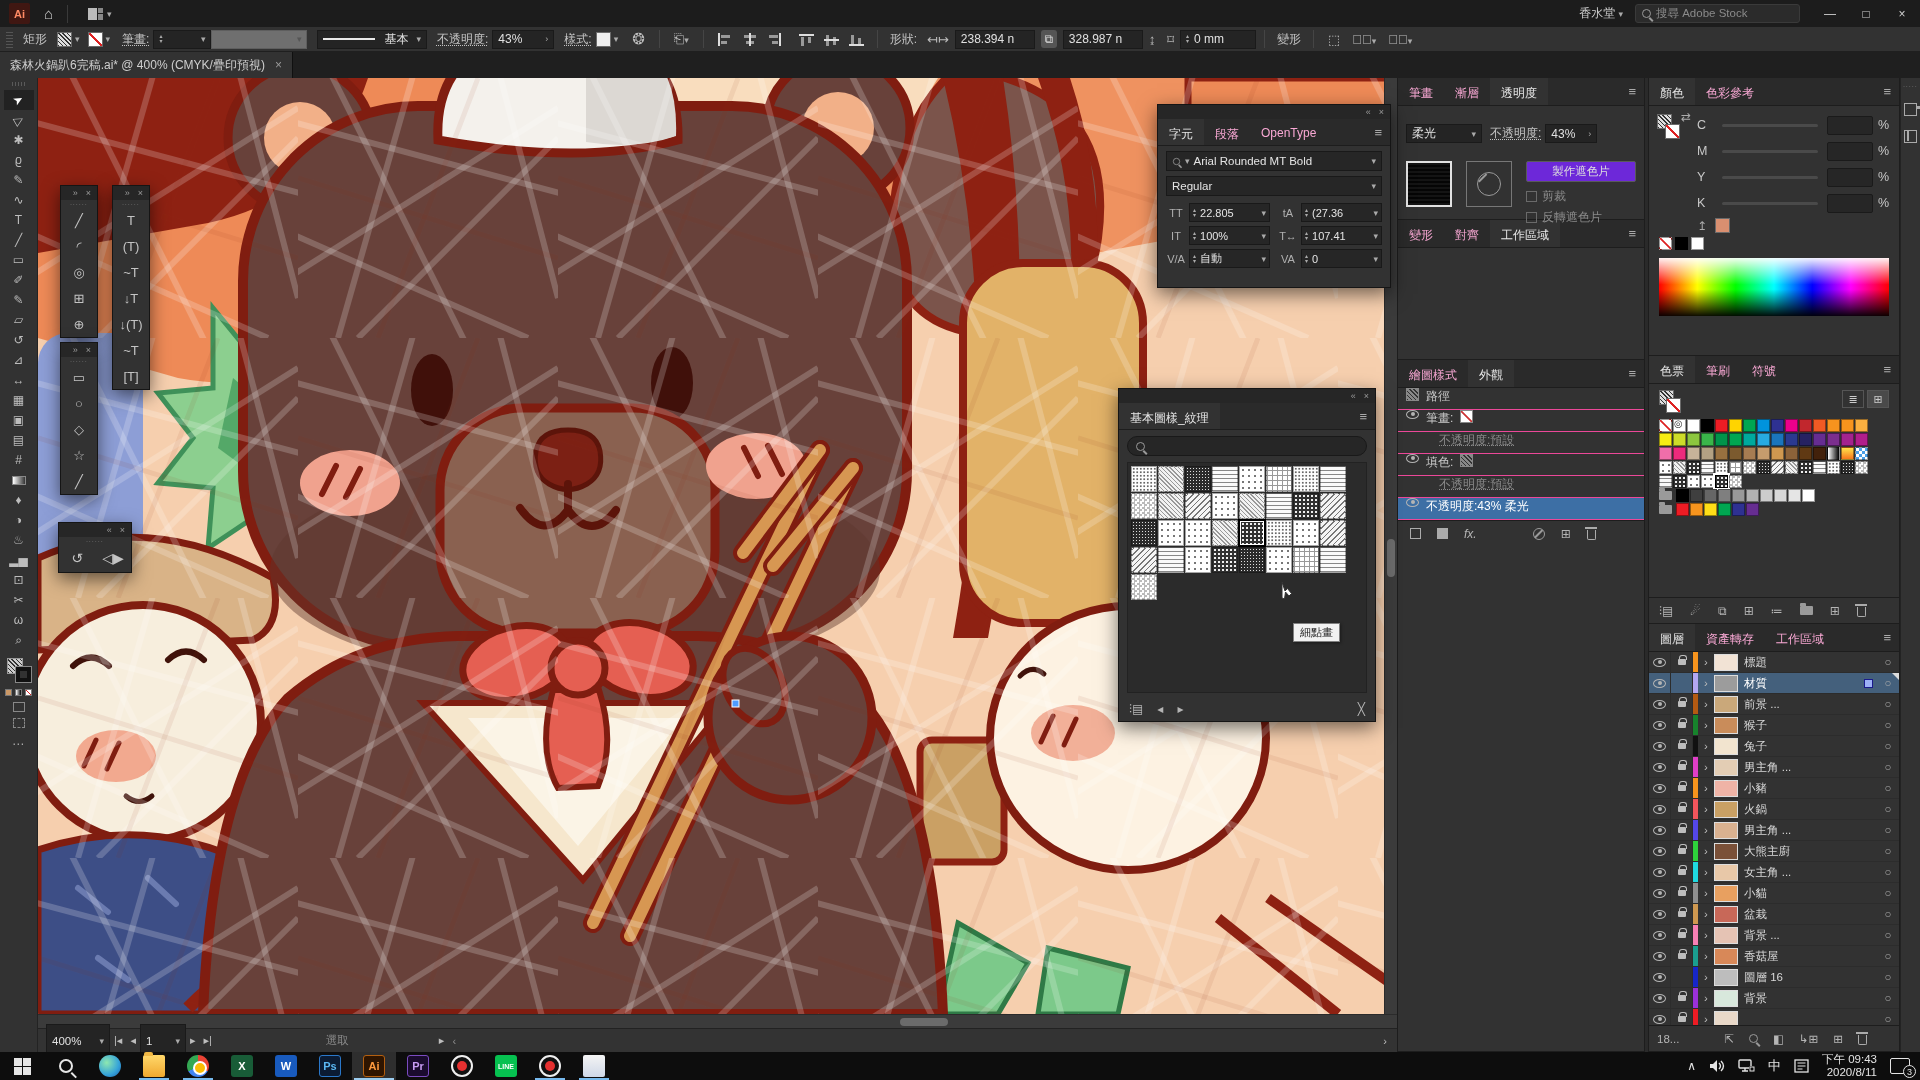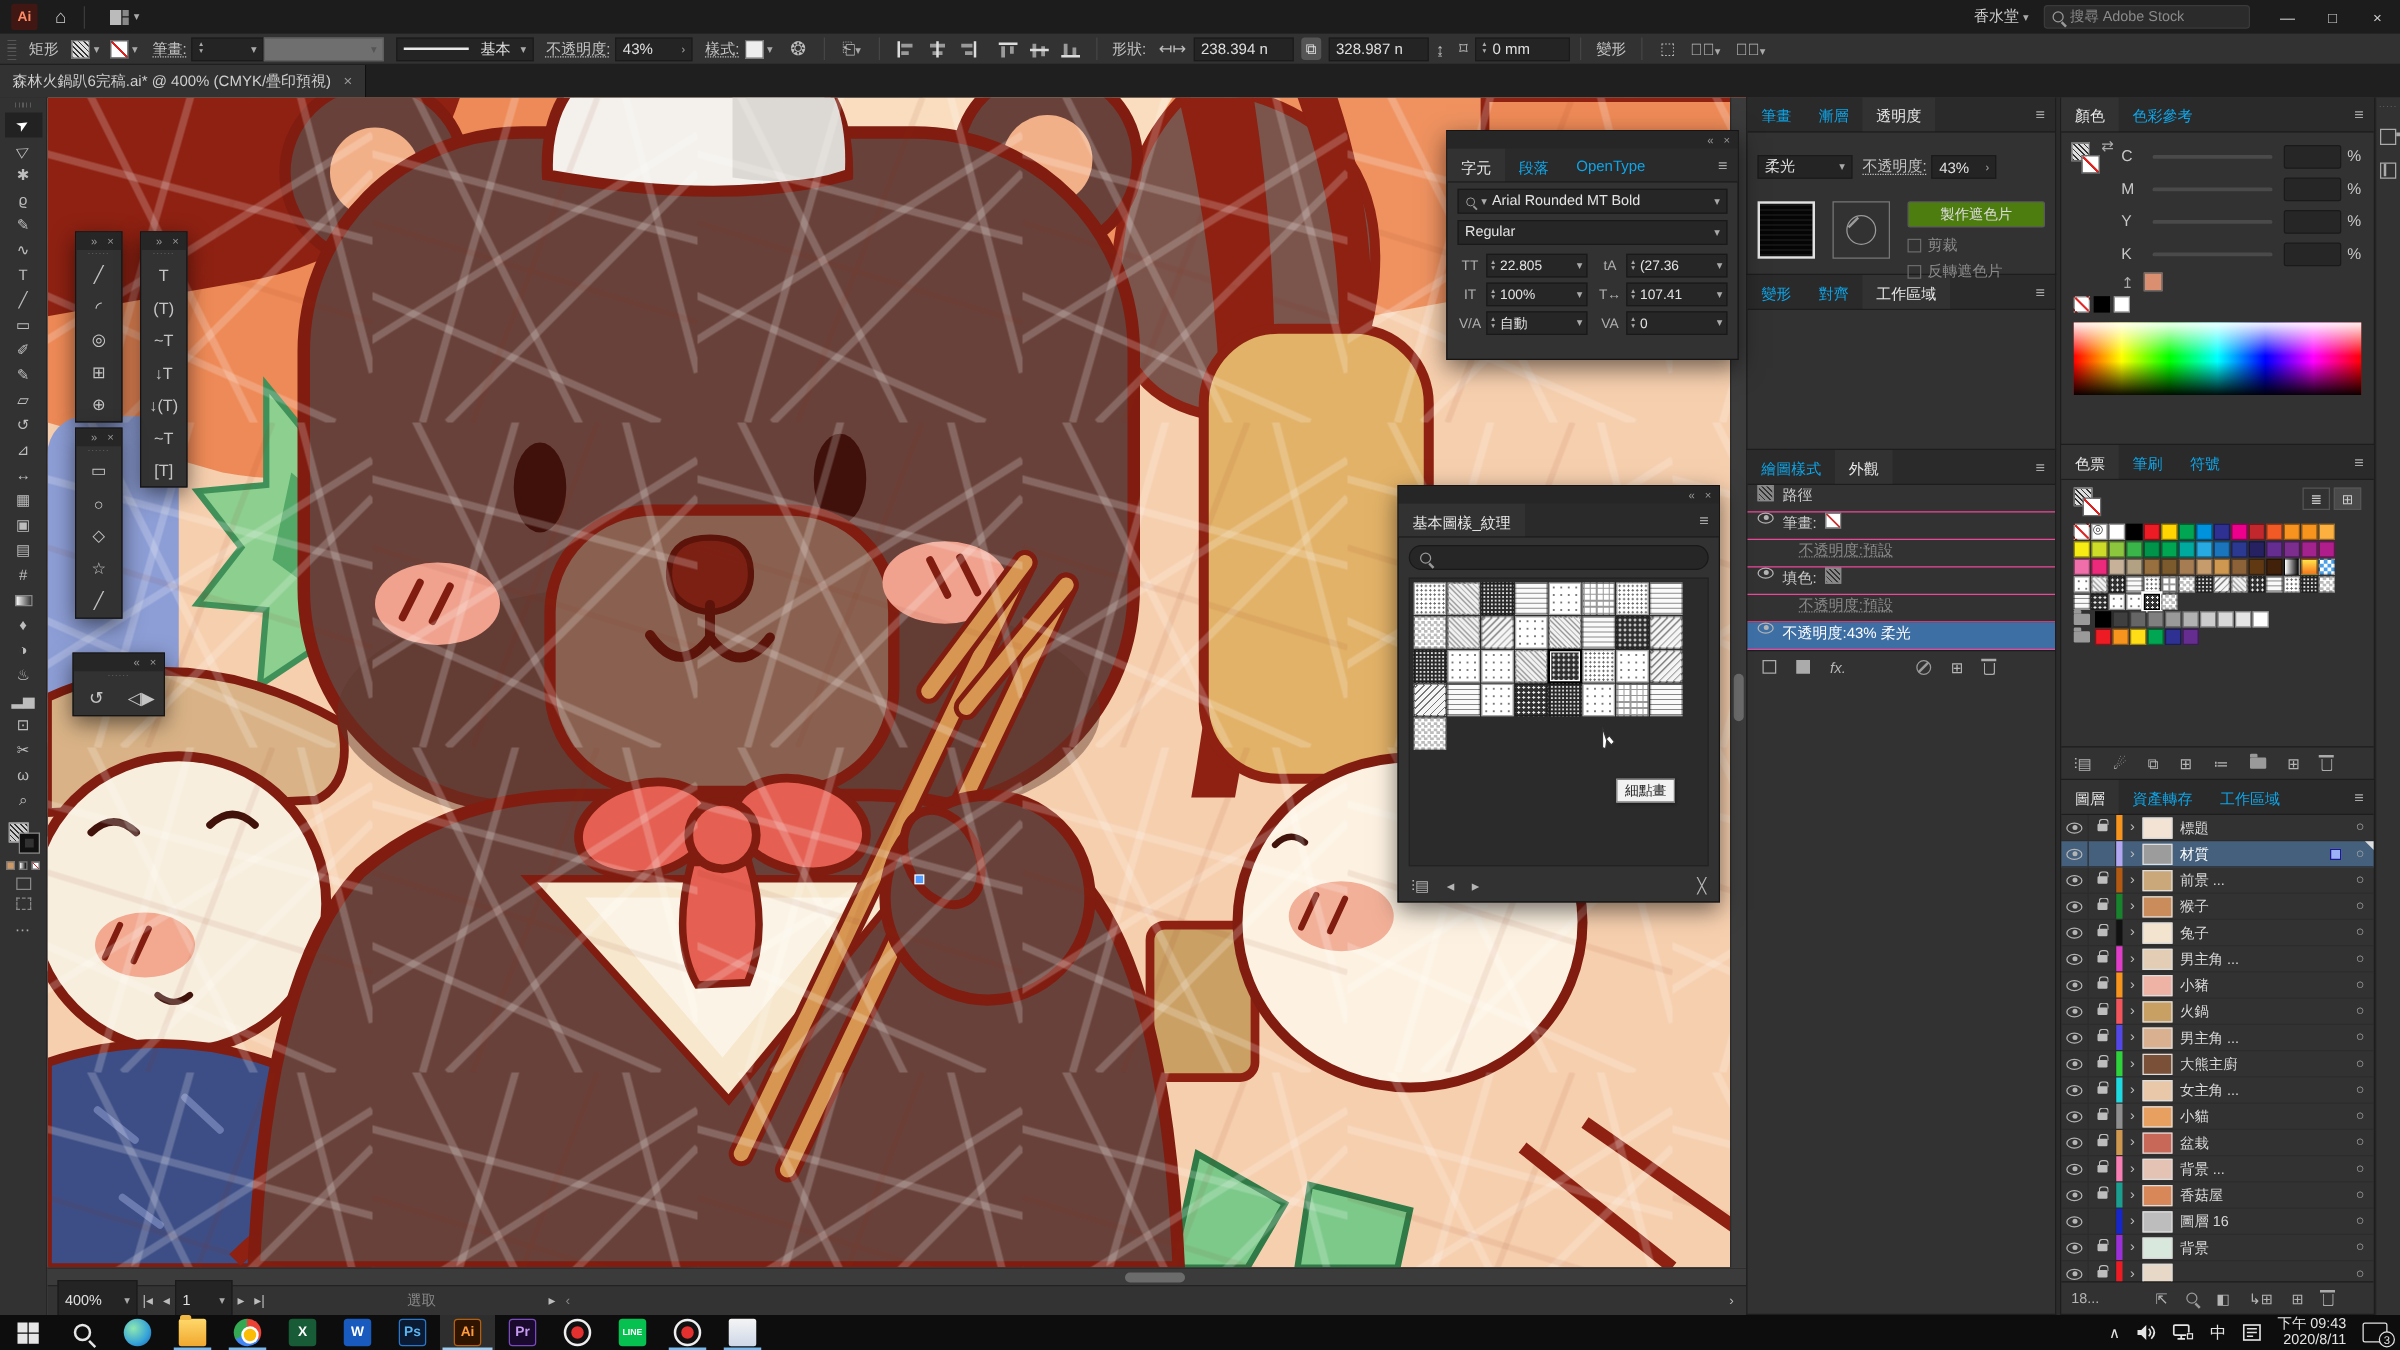--- a/index.html
+++ b/index.html
@@ -64,24 +64,24 @@
 #hscroll{position:absolute;left:0;top:936px;width:1359px;height:14px;background:#3b3b3b;border-top:1px solid #2b2b2b}
 #hthumb{position:absolute;left:862px;top:3px;width:48px;height:8px;background:#6b6b6b;border-radius:4px}
 #vscroll{position:absolute;right:0;top:0;width:13px;height:936px;background:#3b3b3b;border-left:1px solid #2b2b2b}
 #vthumb{position:absolute;left:2px;top:461px;width:8px;height:38px;background:#6b6b6b;border-radius:4px}
 #statusbar{position:absolute;left:0;top:950px;width:1359px;height:24px;background:#333;border-top:1px solid #222;display:flex;align-items:center;font-size:11.5px;color:#c4c4c4}
 #statusbar .fld{height:34px}
 .nav{color:#bdbdbd;margin:0 4px;font-size:11px}
 
 .panelgroup{background:#323232;border:1px solid #1d1d1d;border-top:none}
 .ptabs{height:28px;background:#2a2a2a;display:flex;align-items:stretch;border-bottom:1px solid #1d1d1d}
-.ptab{padding:7px 11px 0;font-size:12px;color:#0ea5e9;white-space:nowrap}
+.ptab{padding:7px 11px 0;font-size:12px;color:#f9a8d4;white-space:nowrap}
 .ptab.on{background:#323232;color:#e8e8e8}
 .pmenu{margin-left:auto;color:#aaa;padding:6px 8px 0;font-size:13px}
-.btn{background:#4d7c0f;border:1px solid #5a5a5a;border-radius:2px;color:#ddd;padding:2px 8px;font-size:11.5px}
+.btn{background:#6d28d9;border:1px solid #5a5a5a;border-radius:2px;color:#ddd;padding:2px 8px;font-size:11.5px}
 .btn.dis{color:#777;border-color:#484848;background:#383838}
 .cbx{width:11px;height:11px;border:1px solid #6a6a6a;display:inline-block;margin-right:5px;vertical-align:-2px}
 .dim{color:#8a8a8a}
 
 .i-eye{width:13px;height:9px;border-radius:50%;border:1.5px solid #b4b4b4;position:relative;display:inline-block}
 .i-eye:after{content:"";position:absolute;top:1px;left:3.5px;width:4px;height:4px;border-radius:50%;background:#b4b4b4}
 .i-lock{width:8px;height:6px;background:#bdbdbd;border-radius:1px;position:relative;display:inline-block}
 .i-lock:before{content:"";position:absolute;top:-4px;left:1px;width:6px;height:4px;border:1.5px solid #bdbdbd;border-bottom:none;border-radius:3px 3px 0 0}
 .i-search{width:9px;height:9px;border:1.5px solid #9a9a9a;border-radius:50%;position:relative;display:inline-block}
 .i-search:after{content:"";position:absolute;left:7px;top:7px;width:5px;height:1.5px;background:#9a9a9a;transform:rotate(45deg);transform-origin:0 0}

